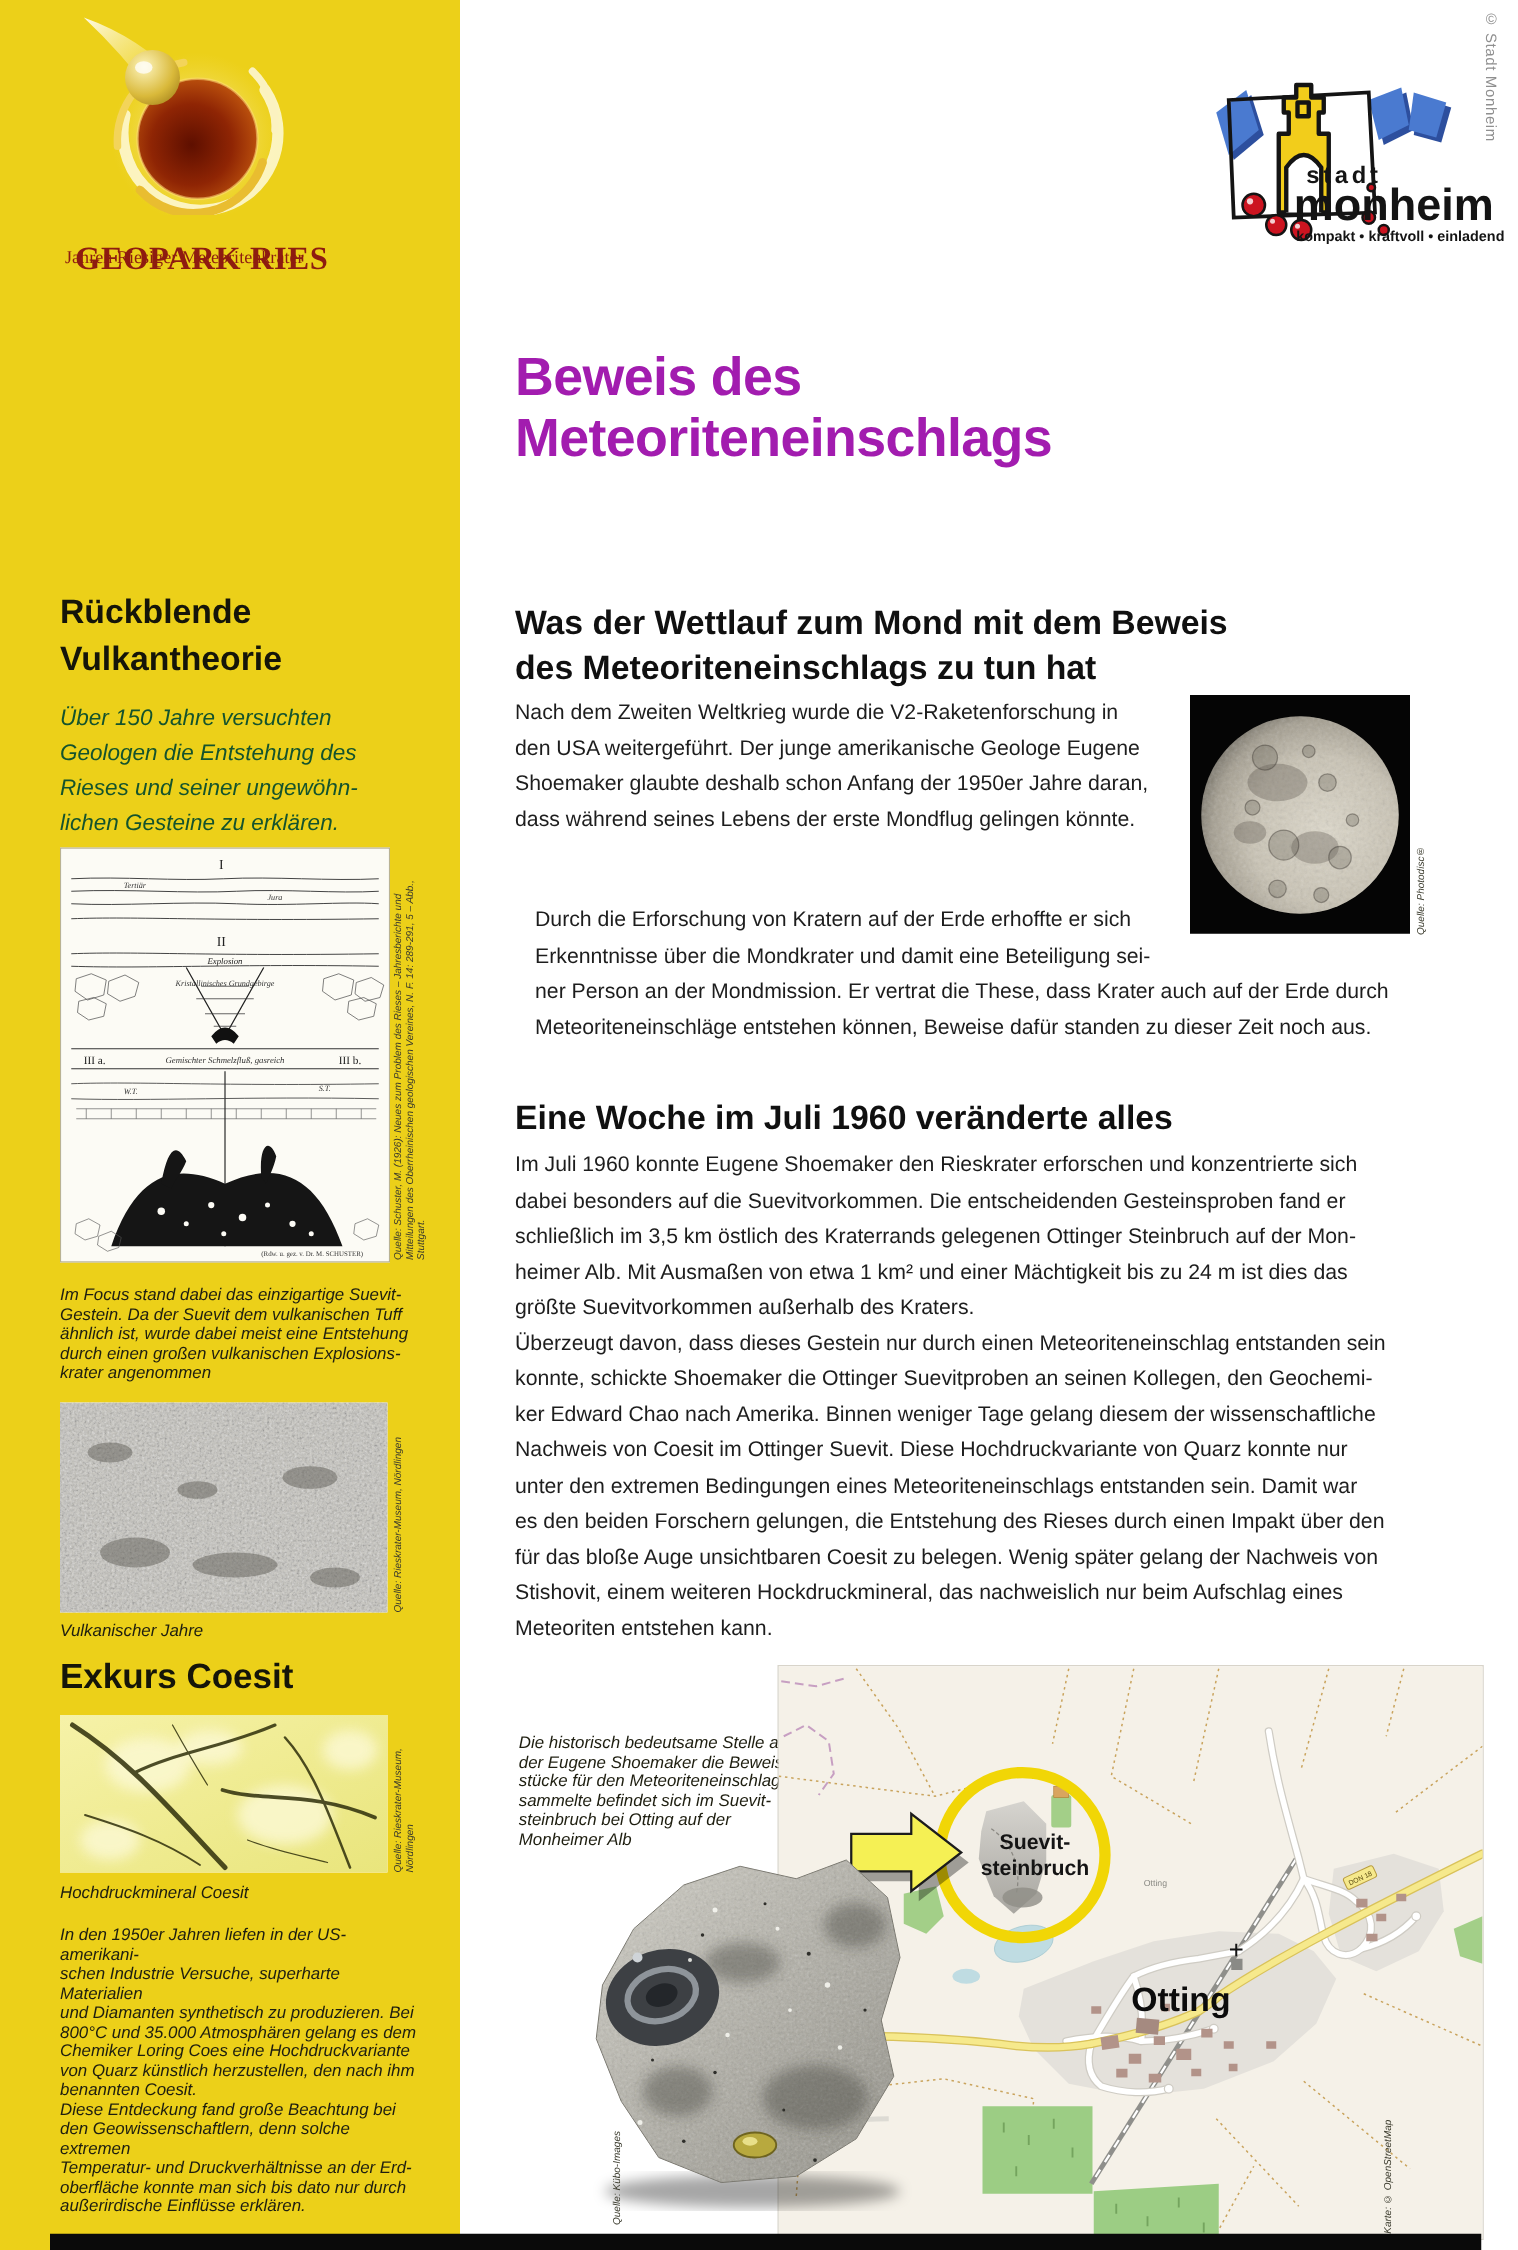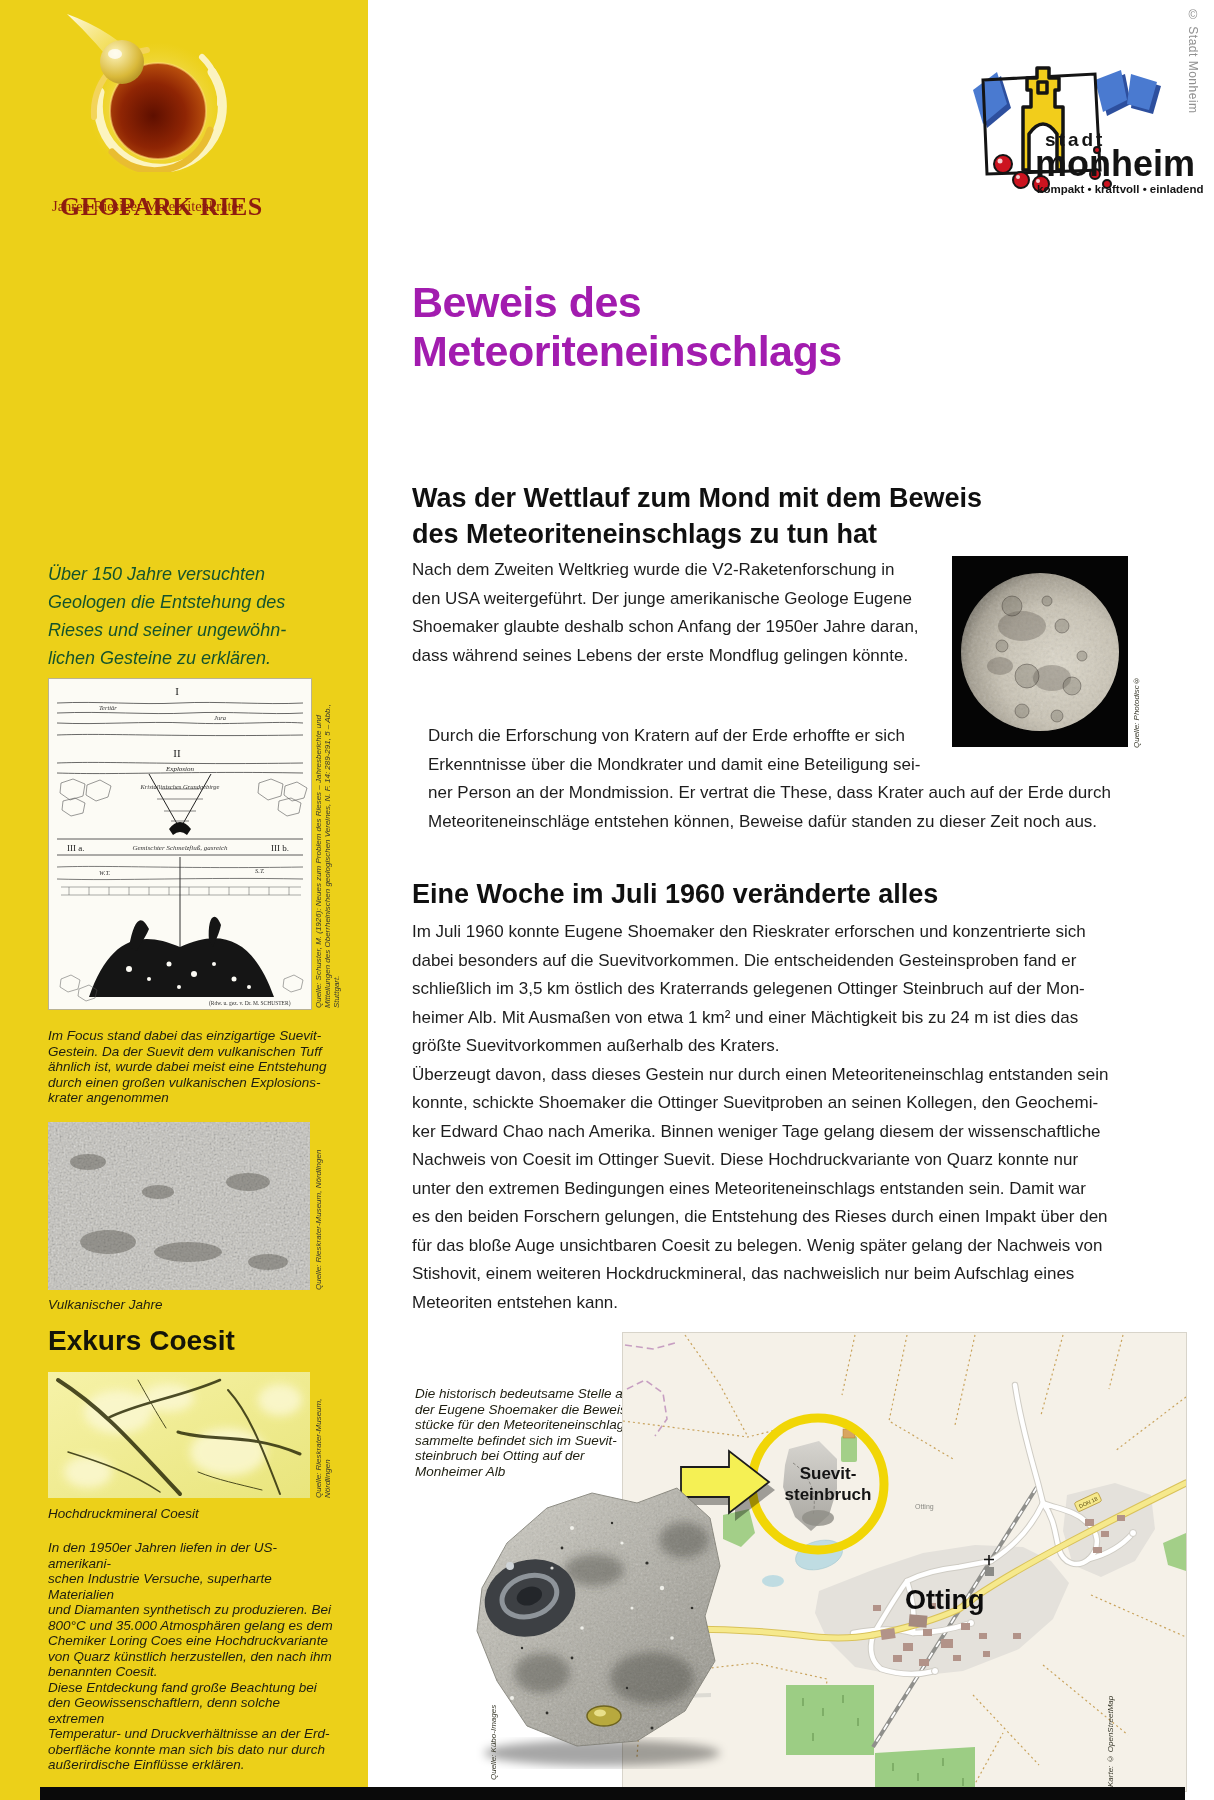--- a/index.html
+++ b/index.html
@@ -61,20 +61,22 @@
       <path d="M150,45 A60,60 0 0 1 168,92" stroke="#fbf2c0" stroke-width="6" fill="none" stroke-linecap="round"></path>
       <circle cx="106" cy="99" r="48" fill="url(#ballg)"></circle>
       <circle cx="106" cy="99" r="48" fill="none" stroke="rgba(255,220,120,.55)" stroke-width="2"></circle>
       <circle cx="70" cy="50" r="22" fill="url(#sphg)"></circle>
       <ellipse cx="63" cy="42" rx="7" ry="5" fill="#ffffff" opacity=".75"></ellipse>
     </svg>
 
     <div class="abs gp-title" style="left:60px;top:168px;margin-top:24px;">GEOPARK RIES</div>
     <div class="abs gp-sub" style="left:52px;top:198px;">Jahren Riesiger Meteoritenkrater</div>
 
+    <div class="abs side-h pre" style="left:48px;top:470px;">Rückblende
+Vulkantheorie</div>
     <div class="abs side-intro pre" style="left:48px;top:560px;">Über 150 Jahre versuchten
 Geologen die Entstehung des
 Rieses und seiner ungewöhn-
 lichen Gesteine zu erklären.</div>
 
     <div class="abs fig" style="left:48px;top:678px;width:262px;height:330px;border:1px solid #b9b293;">
       <svg width="262" height="330" viewBox="0 0 262 330">
         <rect width="262" height="330" fill="#fcfbf5"></rect>
         <text x="128" y="16" font-size="11" class="serif-sm" fill="#222" text-anchor="middle">I</text>
         <path d="M8,24 C50,22 90,26 130,24 C170,22 215,26 254,24" stroke="#444" stroke-width=".8" fill="none"></path>

